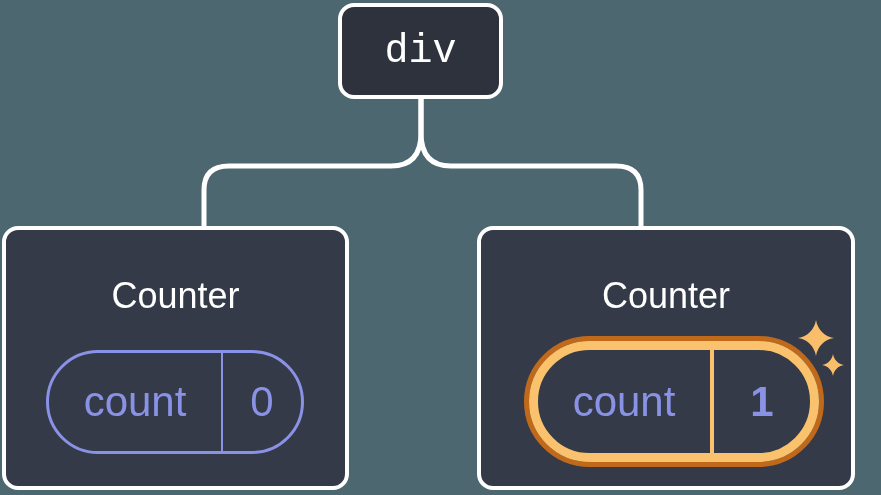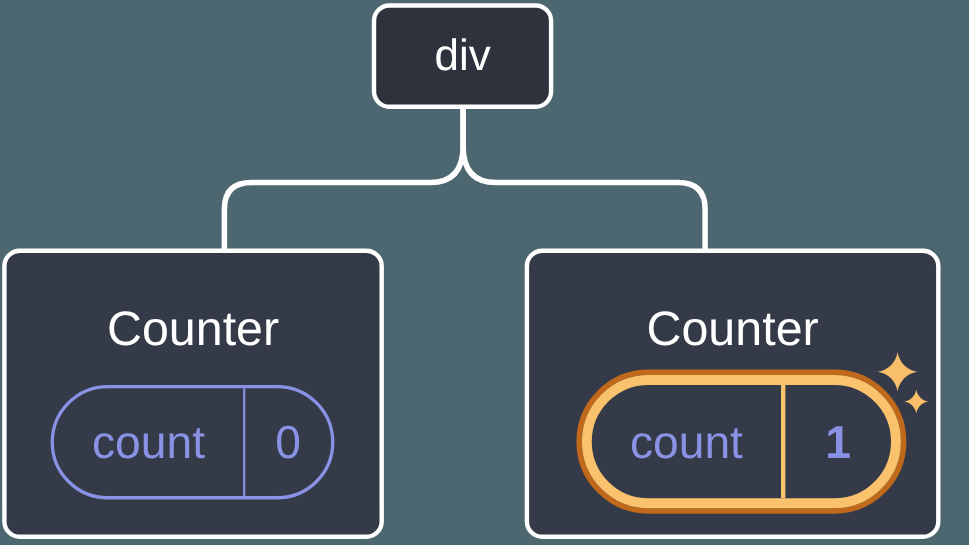--- a/index.html
+++ b/index.html
@@ -24,37 +24,37 @@
   .connectors{position:absolute;left:0;top:0;width:881px;height:495px;}
   .connectors path{stroke:var(--outline);stroke-width:5;fill:none;stroke-linecap:round;}
 
   .tree-node{
     position:absolute;
     left:338px;top:3px;width:165px;height:96px;
     background:var(--node-background);
     border:4px solid var(--outline);
     border-radius:16px;
     display:flex;align-items:center;justify-content:center;
-    color:#ffffff;font-size:40px;
+    color:#ffffff;font-size:40px;font-family:Liberation Mono, monospace;
   }
 
   .card{
     position:absolute;
     top:226px;height:264px;
     background:var(--card-background);
     border:4px solid var(--outline);
     border-radius:16px;
   }
   .card.left{left:2px;width:347px;}
   .card.right{left:477px;width:378px;}
 
   .card-title{
     position:absolute;top:46px;left:0;width:100%;
     text-align:center;
-    color:#ffffff;font-size:44px;line-height:1.1;
+    color:#ffffff;font-size:36px;line-height:1.1;
   }
 
   
   .pill{
     position:absolute;left:40px;top:120px;
     width:258px;height:104px;
     border:3px solid var(--purple);
     border-radius:52px;
     display:flex;align-items:stretch;
     overflow:hidden;

